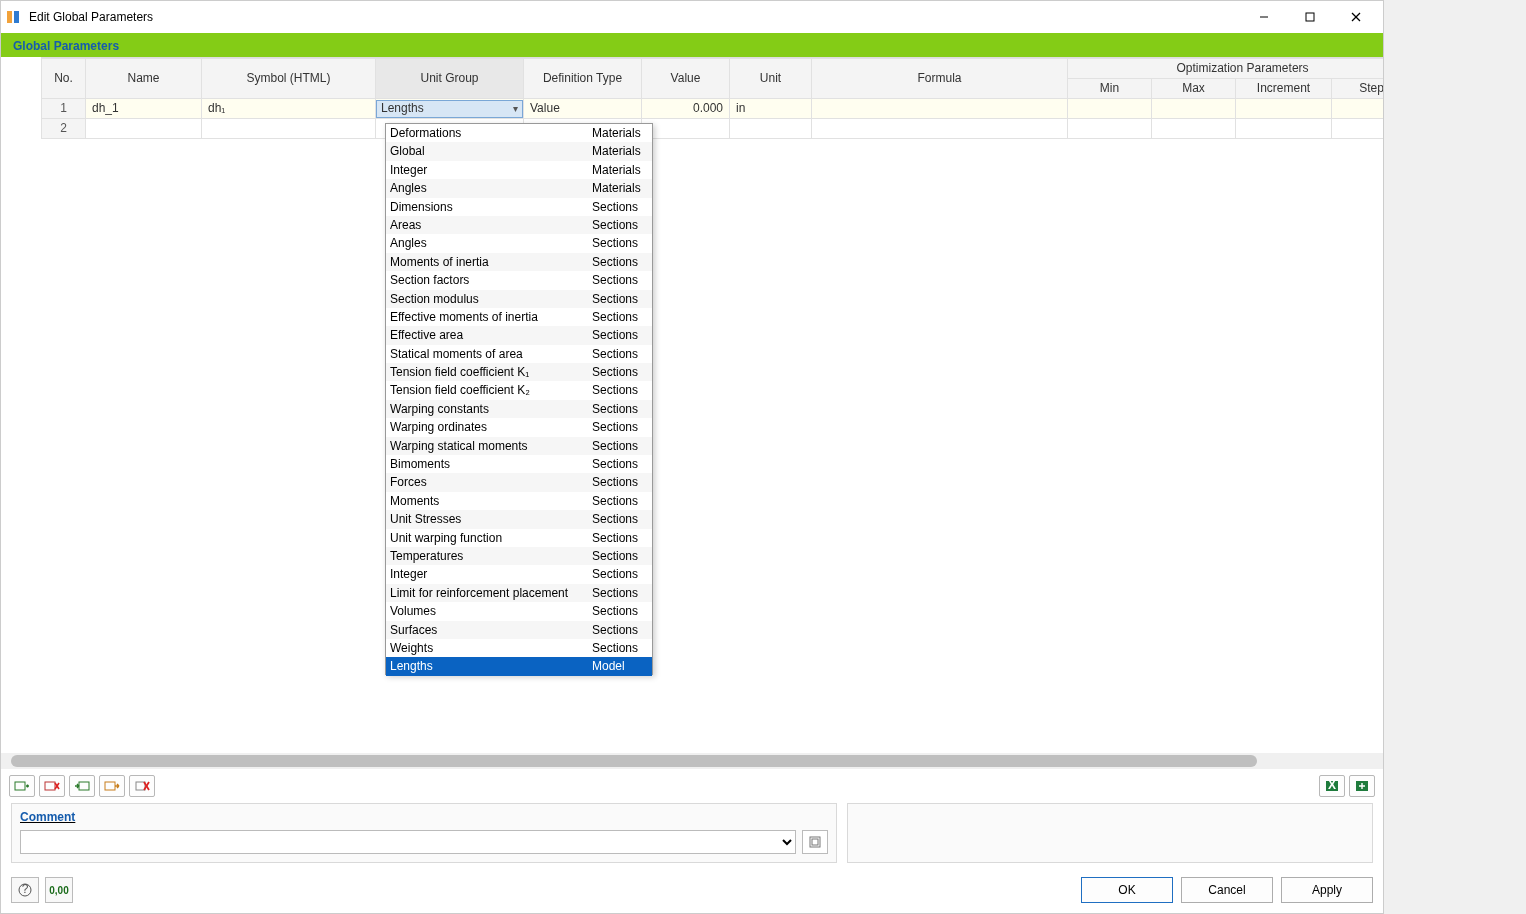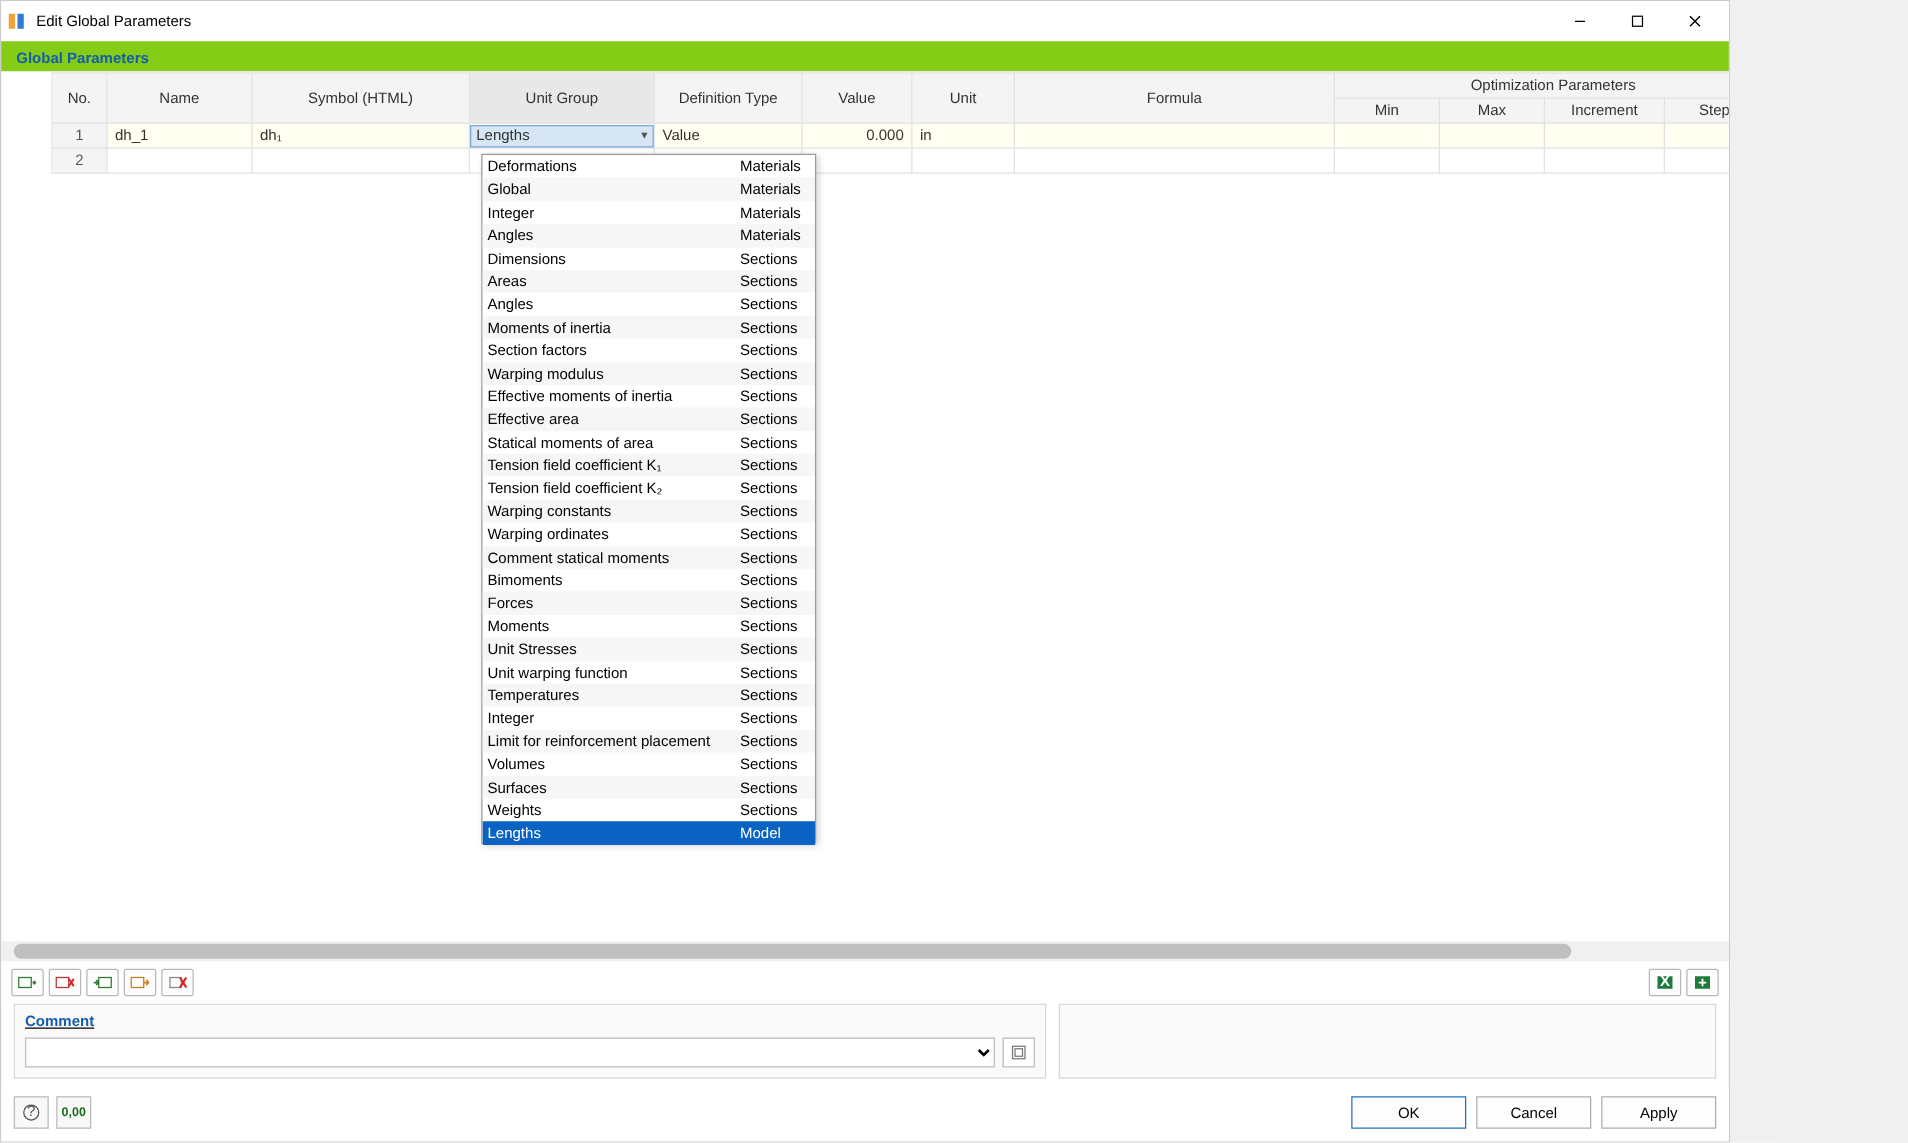--- a/index.html
+++ b/index.html
@@ -212,21 +212,21 @@
           </div>
           <div class="dd-row">
             <div class="c1">Moments of inertia</div>
             <div class="c2">Sections</div>
           </div>
           <div class="dd-row">
             <div class="c1">Section factors</div>
             <div class="c2">Sections</div>
           </div>
           <div class="dd-row">
-            <div class="c1">Warping modulus</div>
+            <div class="c1">Section modulus</div>
             <div class="c2">Sections</div>
           </div>
           <div class="dd-row">
             <div class="c1">Effective moments of inertia</div>
             <div class="c2">Sections</div>
           </div>
           <div class="dd-row">
             <div class="c1">Effective area</div>
             <div class="c2">Sections</div>
           </div>
@@ -244,21 +244,21 @@
           </div>
           <div class="dd-row">
             <div class="c1">Warping constants</div>
             <div class="c2">Sections</div>
           </div>
           <div class="dd-row">
             <div class="c1">Warping ordinates</div>
             <div class="c2">Sections</div>
           </div>
           <div class="dd-row">
-            <div class="c1">Comment statical moments</div>
+            <div class="c1">Warping statical moments</div>
             <div class="c2">Sections</div>
           </div>
           <div class="dd-row">
             <div class="c1">Bimoments</div>
             <div class="c2">Sections</div>
           </div>
           <div class="dd-row">
             <div class="c1">Forces</div>
             <div class="c2">Sections</div>
           </div>

